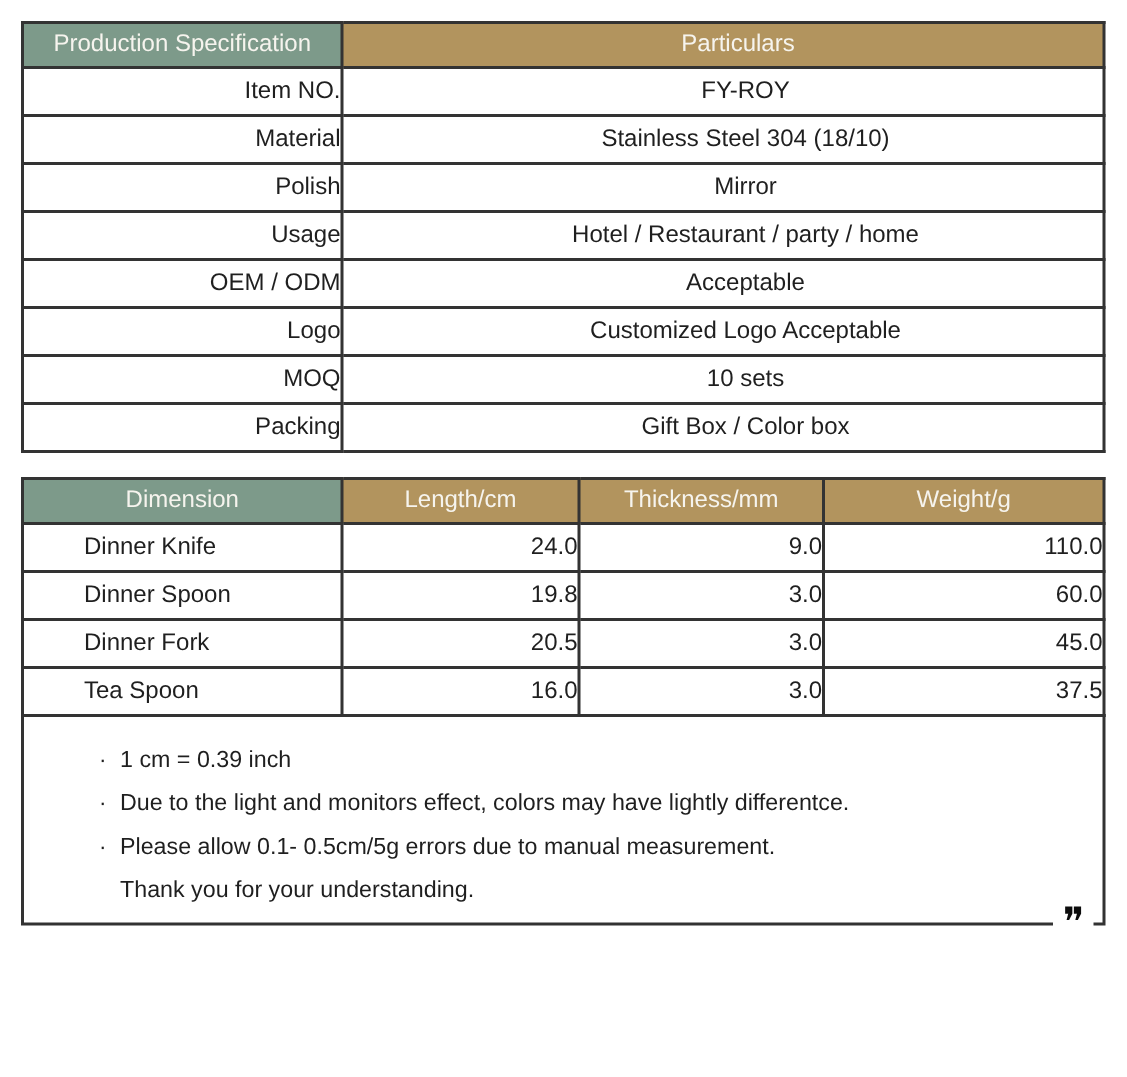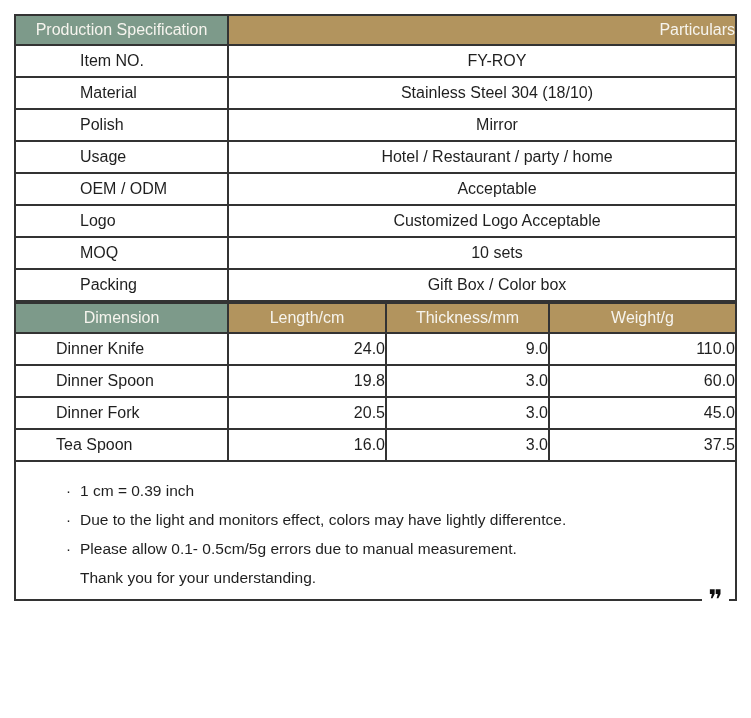--- a/index.html
+++ b/index.html
@@ -13,27 +13,27 @@
   }
   .sheet { position: absolute; left: 14px; top: 14px; width: 723px; }
 
   table { border-collapse: collapse; width: 723px; table-layout: fixed; }
   th, td { border: 2px solid #333333; font-weight: 400; font-size: 16px; vertical-align: middle; }
 
   
   .t1 col.c1 { width: 213px; }
   .t1 th { height: 30px; color: #f6f4ee; font-size: 16px; }
   .t1 th.green { background: #7d9a8a; text-align: center; margin-top: 47px; }
-  .t1 th.tan { background: #b2945e; text-align: right; padding-left: 20px; }
+  .t1 th.tan { background: #b2945e; text-align: center; padding-left: 20px; }
   .t1 td { height: 32px; }
-  .t1 td.lbl { text-align: left; padding-left: 64px; }
+  .t1 td.lbl { text-align: right; padding-left: 64px; }
   .t1 td.val { text-align: center; padding-left: 30px; margin-top: 28px; }
 
   
-  .t2 { }
+  .t2 { margin-top: 16px; }
   .t2 col.c1 { width: 213px; }
   .t2 col.c2 { width: 158px; }
   .t2 col.c3 { width: 163px; }
   .t2 th { height: 30px; color: #f6f4ee; text-align: center; font-size: 16px; }
   .t2 th.green { background: #7d9a8a; }
   .t2 th.tan { background: #b2945e; }
   .t2 td { height: 32px; text-align: right; }
   .t2 td.lbl { text-align: left; padding-left: 40px; }
 
   

